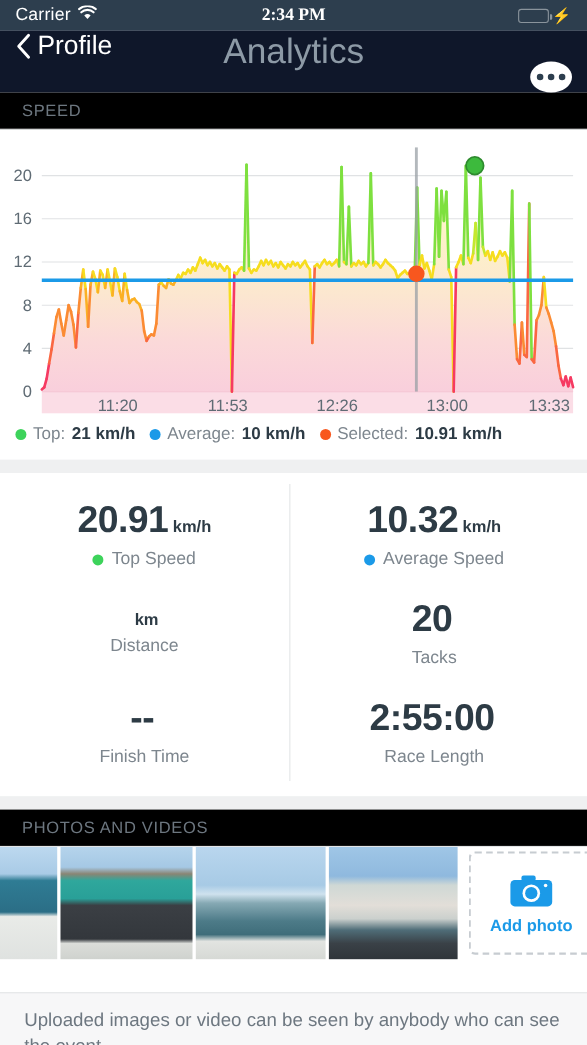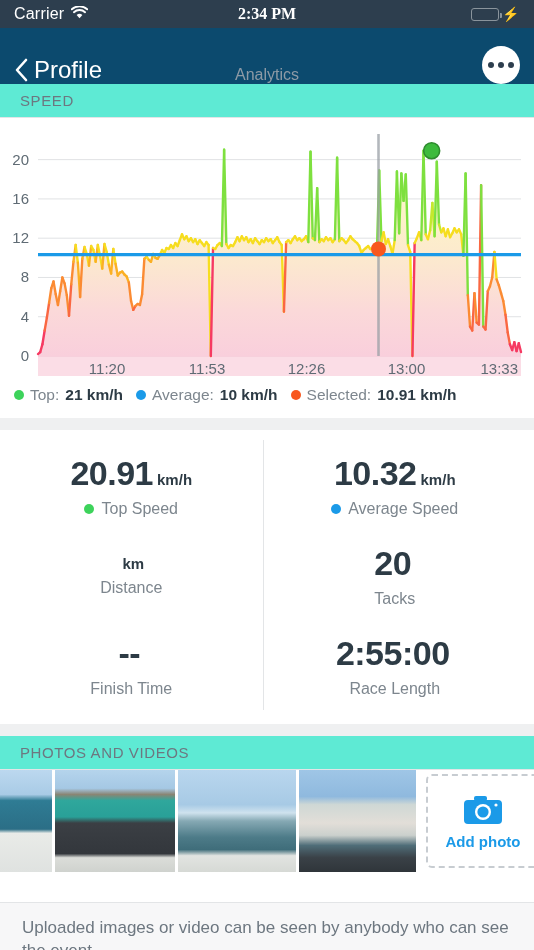--- a/index.html
+++ b/index.html
@@ -32,39 +32,39 @@
   }
   .battery::after {
     content:""; position:absolute; right:-4px; top:4px;
     width:2px; height:5px; background:#8a949c; border-radius:0 1px 1px 0;
   }
   .battery-fill { height:100%; background:#43d861; border-radius:1px; }
   .bolt { color:#ffffff; font-size:14px; line-height:1; }
 
   
   .navbar {
-    height:56px; background:#0c4a6e;
-    display:flex; align-items:flex-end; padding:0 14px; position:relative;
+    height:56px; background:#0f172a;
+    display:flex; align-items:flex-start; padding:0 14px; position:relative;flex-direction:column;
   }
   .nav-back { display:flex; align-items:center; gap:6px; cursor:pointer; }
   .nav-back-label { color:#ffffff; font-size:24px; }
   .nav-title {
     position:absolute; left:0; right:0; text-align:center;
-    color:#8d9aa6; font-size:16px; pointer-events:none;
+    color:#8d9aa6; font-size:32px; pointer-events:none;
   }
   .nav-more {
     margin-left:auto; width:38px; height:38px; border-radius:50%;
     background:#ffffff; display:flex; align-items:center; justify-content:center;
     gap:4px; cursor:pointer; z-index:2;
   }
   .nav-more span { width:6px; height:6px; border-radius:50%; background:#2d3e4e; display:block; }
 
   
   .section-head {
-    background:#5eead4; height:34px; display:flex; align-items:center;
+    background:#000000; height:34px; display:flex; align-items:center;
     padding:0 20px; font-size:15px; color:#6d7780; letter-spacing:.6px;
     border-bottom:1px solid #e3e5e7;
   }
 
   
   .card { background:#ffffff; }
   .gap { height:12px; background:#eff0f1; }
 
   
   .chart-wrap { position:relative; height:258px; background:#ffffff; padding-top:4px; }

